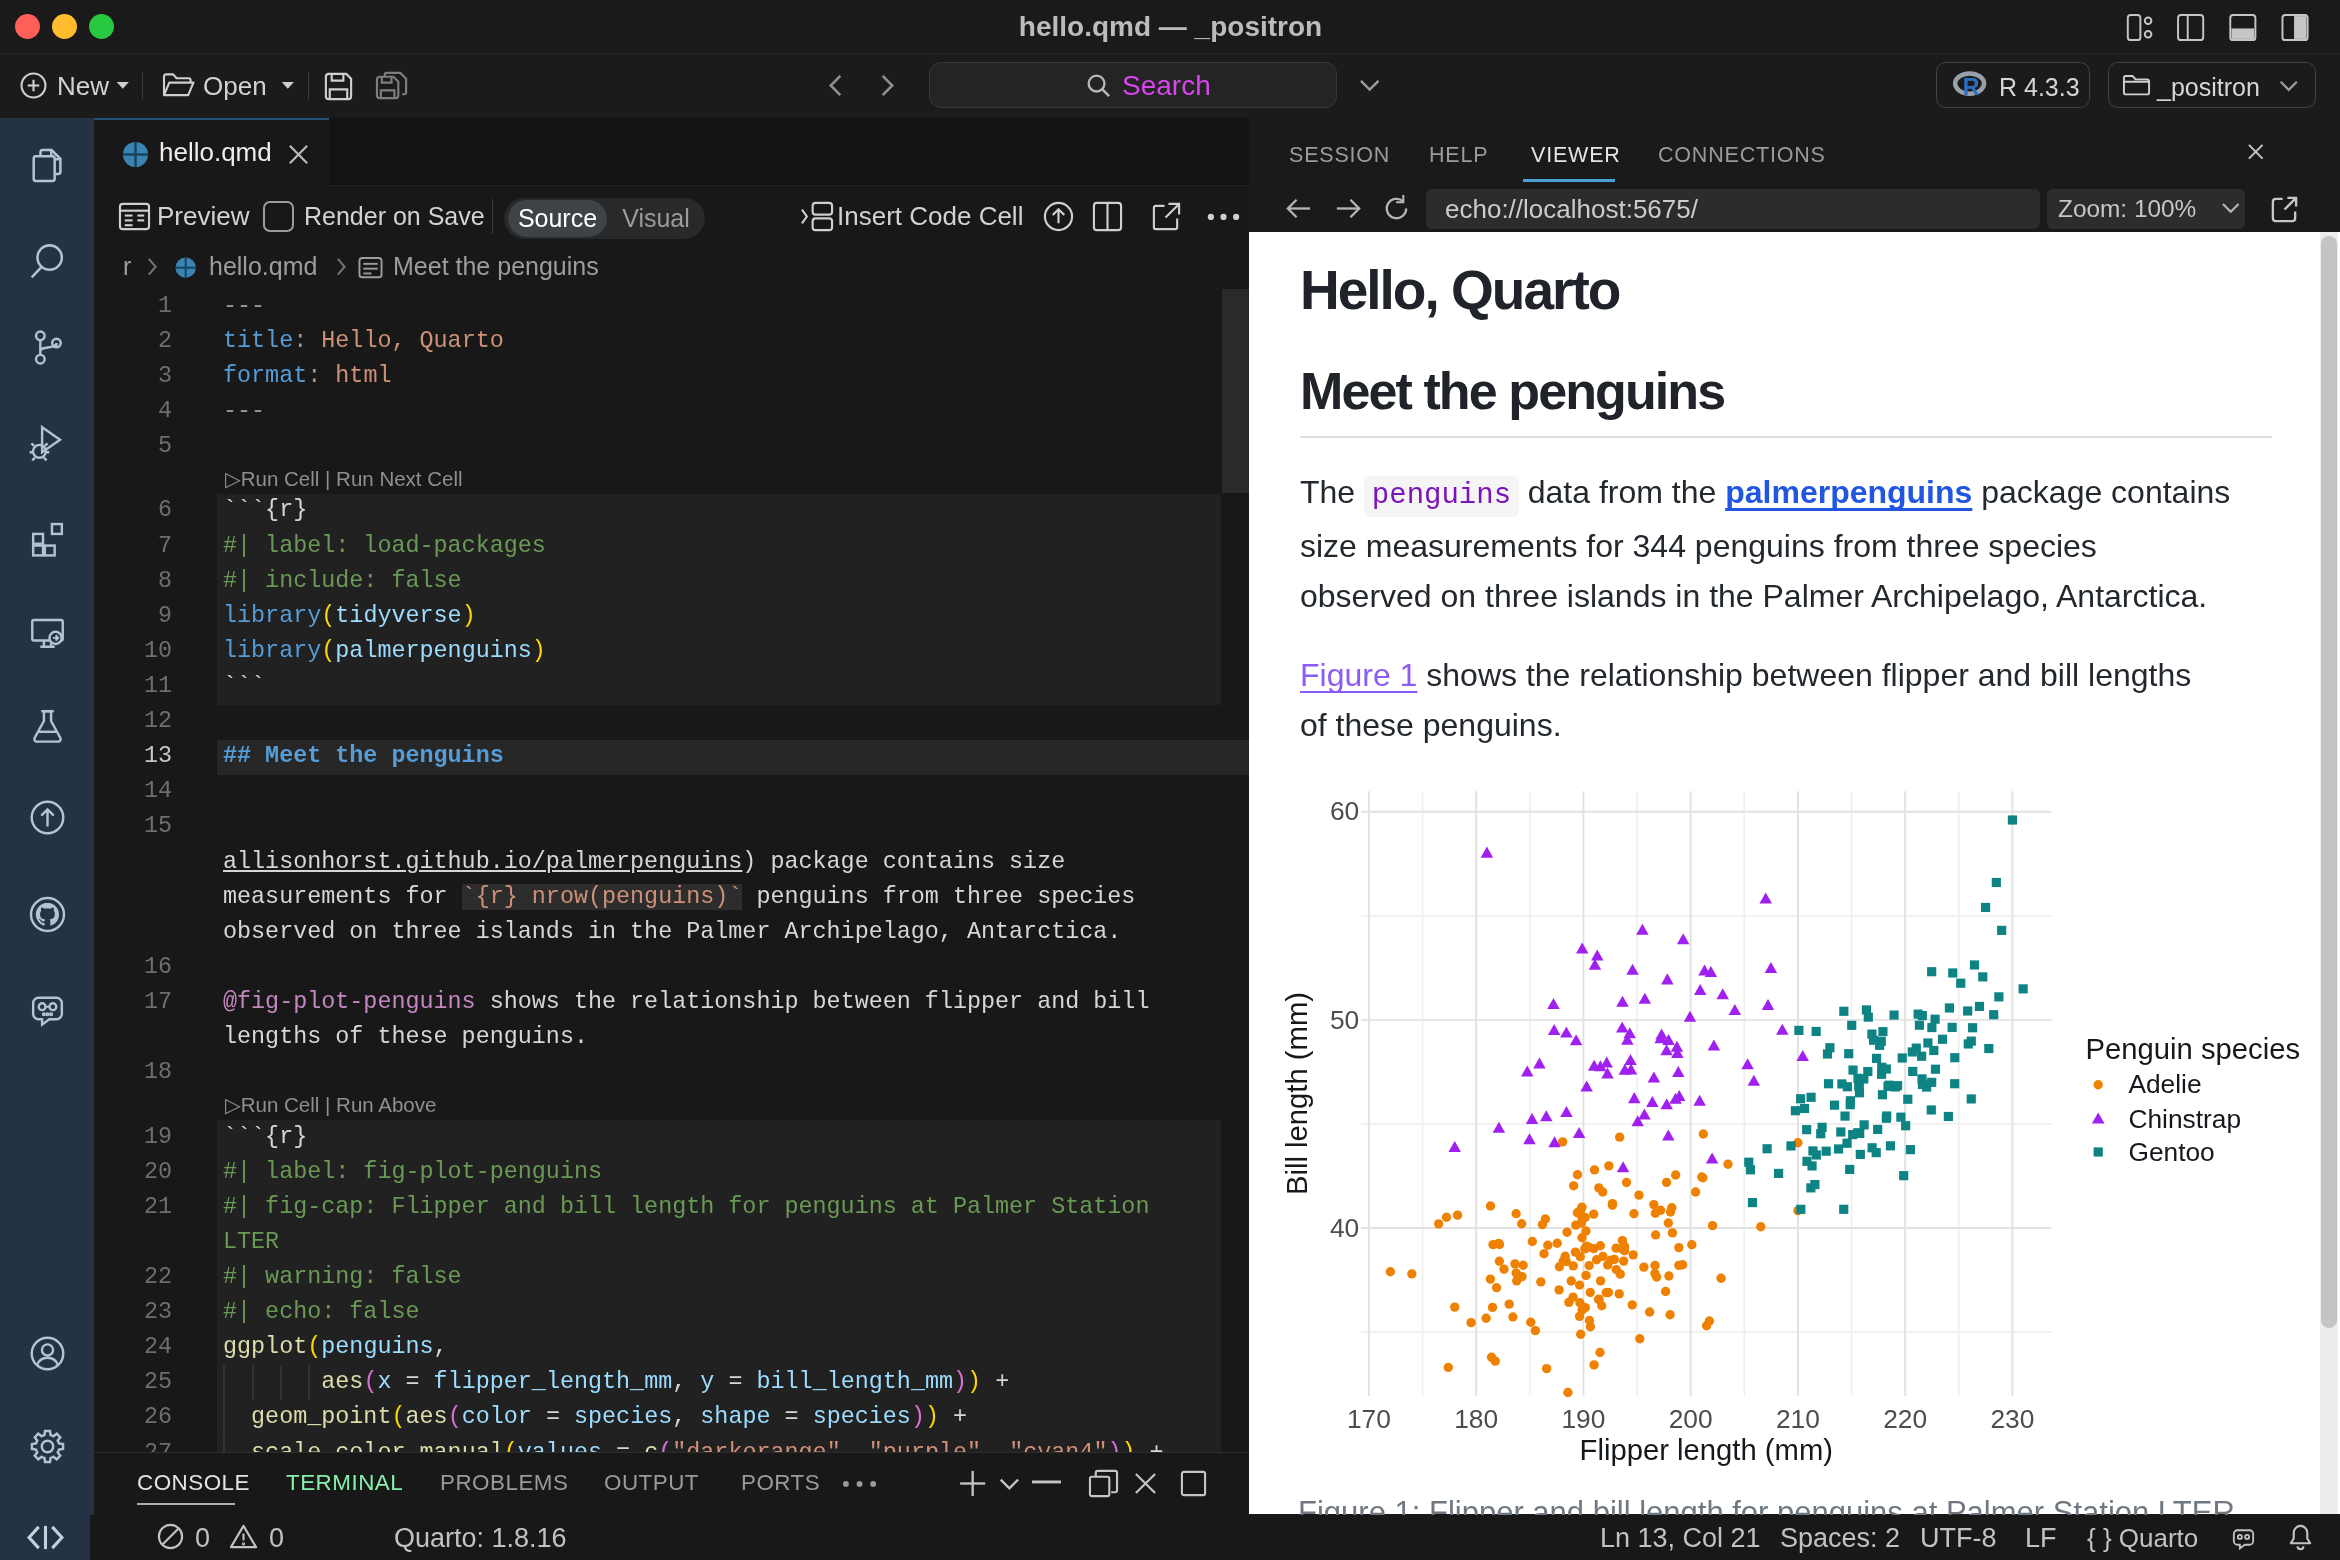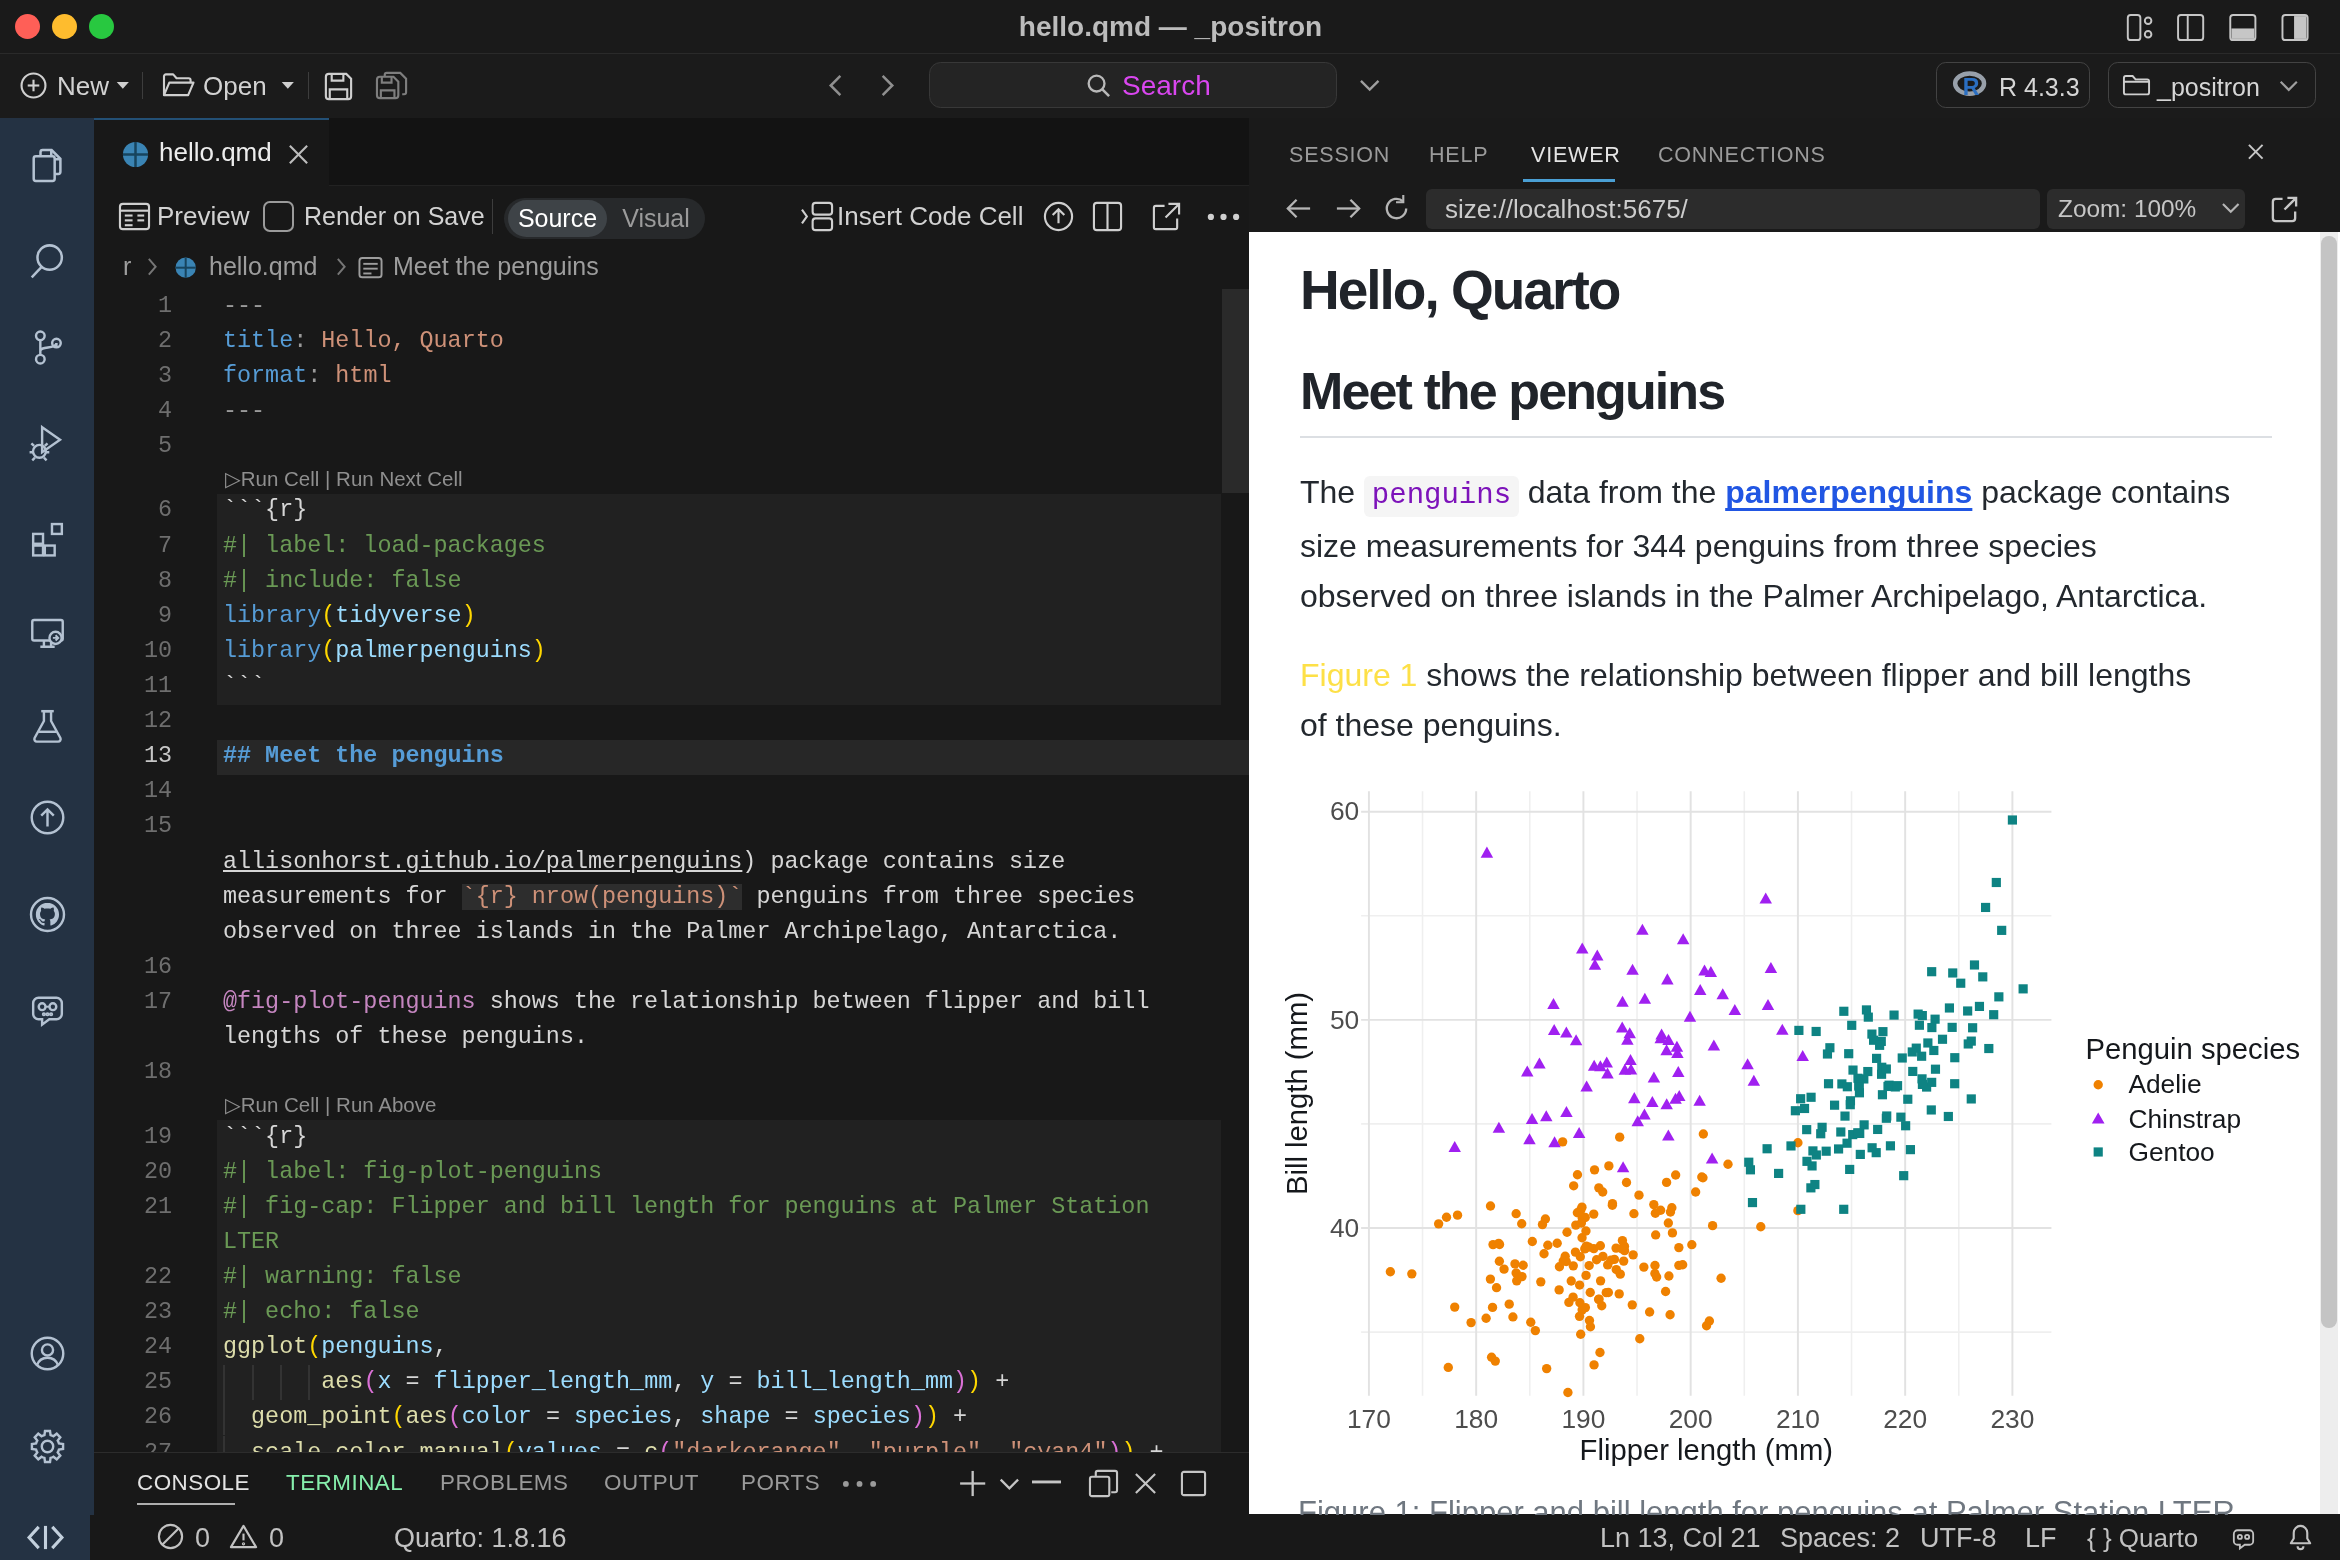--- a/index.html
+++ b/index.html
@@ -458,41 +458,41 @@
       <path d="M18 6 L27 15 L18 24"></path>
     </g>
   </svg>
 <svg class="a" style="left:1381px;top:193px" width="31" height="31" viewBox="0 0 32 32">
     <g fill="none" stroke="#b5b5b5" stroke-width="2.4">
       <path d="M26 16 a10 10 0 1 1 -3.2 -7.3"></path>
       <path d="M23 2 v7.5 h-7.5" stroke-width="2.2"></path>
     </g>
   </svg>
 <div class="a" style="left:1426px;top:189px;width:614px;height:40px;background:#2c2c2c;border-radius:5.9px"></div>
-<div class="a" style="left:1445px;top:179px;font:400 26px/60px 'Liberation Sans',sans-serif;color:#cccccc">size://localhost:5675/</div>
+<div class="a" style="left:1445px;top:179px;font:400 26px/60px 'Liberation Sans',sans-serif;color:#cccccc">echo://localhost:5675/</div>
 <div class="a" style="left:2047px;top:189px;width:198px;height:40px;background:#2c2c2c;border-radius:5.9px"></div>
 <div class="a" style="left:2058px;top:179px;font:400 24.4px/60px 'Liberation Sans',sans-serif;color:#c6c6c6">Zoom: 100%</div>
 <svg class="a" style="left:2220px;top:201px" width="21.5" height="15.6" viewBox="0 0 22 16">
     <path d="M3 3 L11 11 L19 3" fill="none" stroke="#b5b5b5" stroke-width="2.2"></path>
   </svg>
 <svg class="a" style="left:2269px;top:194px" width="31" height="31" viewBox="0 0 32 32">
     <g fill="none" stroke="#c7c7c7" stroke-width="2.4">
       <path d="M14 5 H7 a3 3 0 0 0 -3 3 v17 a3 3 0 0 0 3 3 h17 a3 3 0 0 0 3 -3 v-7"></path>
       <path d="M19 4 h9 v9 M27.5 4.5 L16 16"></path>
     </g>
   </svg>
 
 <div class="a" style="left:1249px;top:232px;width:1091px;height:1282px;background:#ffffff"></div>
 <div class="a" style="left:2320px;top:232px;width:17.6px;height:1282px;background:#ededed"></div>
 <div class="a" style="left:2321px;top:236px;width:15.6px;height:1092px;background:#c4c4c4;border-radius:7.8px"></div>
 <div class="a" style="left:1300px;top:256px;font:700 55px/68px 'Liberation Sans',sans-serif;letter-spacing:-2px;color:#20242a">Hello, Quarto</div>
 <div class="a" style="left:1300px;top:360px;font:700 52px/62px 'Liberation Sans',sans-serif;letter-spacing:-1.9px;color:#20242a">Meet the penguins</div>
 <div class="a" style="left:1300px;top:436px;width:972px;height:2px;background:#dcdfe3"></div>
 <div class="a" style="left:1300px;top:467px;width:985px;font:400 32px/50px 'Liberation Sans',sans-serif;color:#23282e">The <span style="font-family:'Liberation Mono',monospace;font-size:29px;color:#7d13ba;background:#f5f5f5;border-radius:5.9px;padding:2.9px 7.8px 4.9px">penguins</span> data from the <a style="color:#2156e3;font-weight:700;text-decoration:underline;text-decoration-skip-ink:none;text-decoration-thickness:2.9px;text-underline-offset:4.9px">palmerpenguins</a> package contains<br>size measurements for 344 penguins from three species<br>observed on three islands in the Palmer Archipelago, Antarctica.</div>
-<div class="a" style="left:1300px;top:650px;width:985px;font:400 32px/50px 'Liberation Sans',sans-serif;color:#23282e"><a style="color:#fde047;text-decoration-skip-ink:none;text-decoration-thickness:2.4px;text-underline-offset:4.9px">Figure 1</a> shows the relationship between flipper and bill lengths<br>of these penguins.</div>
+<div class="a" style="left:1300px;top:650px;width:985px;font:400 32px/50px 'Liberation Sans',sans-serif;color:#23282e"><a style="color:#8b5cf6;text-decoration:underline;text-decoration-skip-ink:none;text-decoration-thickness:2.4px;text-underline-offset:4.9px">Figure 1</a> shows the relationship between flipper and bill lengths<br>of these penguins.</div>
 <svg class="a" style="left:1249px;top:761px" width="1091" height="741" viewBox="1281 780 1119 760">
  <g stroke="#efefef" stroke-width="1.6">
   <line x1="1459" y1="811" x2="1459" y2="1431"></line>
       <line x1="1569" y1="811" x2="1569" y2="1431"></line>
       <line x1="1679" y1="811" x2="1679" y2="1431"></line>
       <line x1="1789" y1="811" x2="1789" y2="1431"></line>
       <line x1="1899" y1="811" x2="1899" y2="1431"></line>
       <line x1="2009" y1="811" x2="2009" y2="1431"></line>
   <line x1="1396" y1="938.8" x2="2104" y2="938.8"></line>
       <line x1="1396" y1="1152.2" x2="2104" y2="1152.2"></line>

